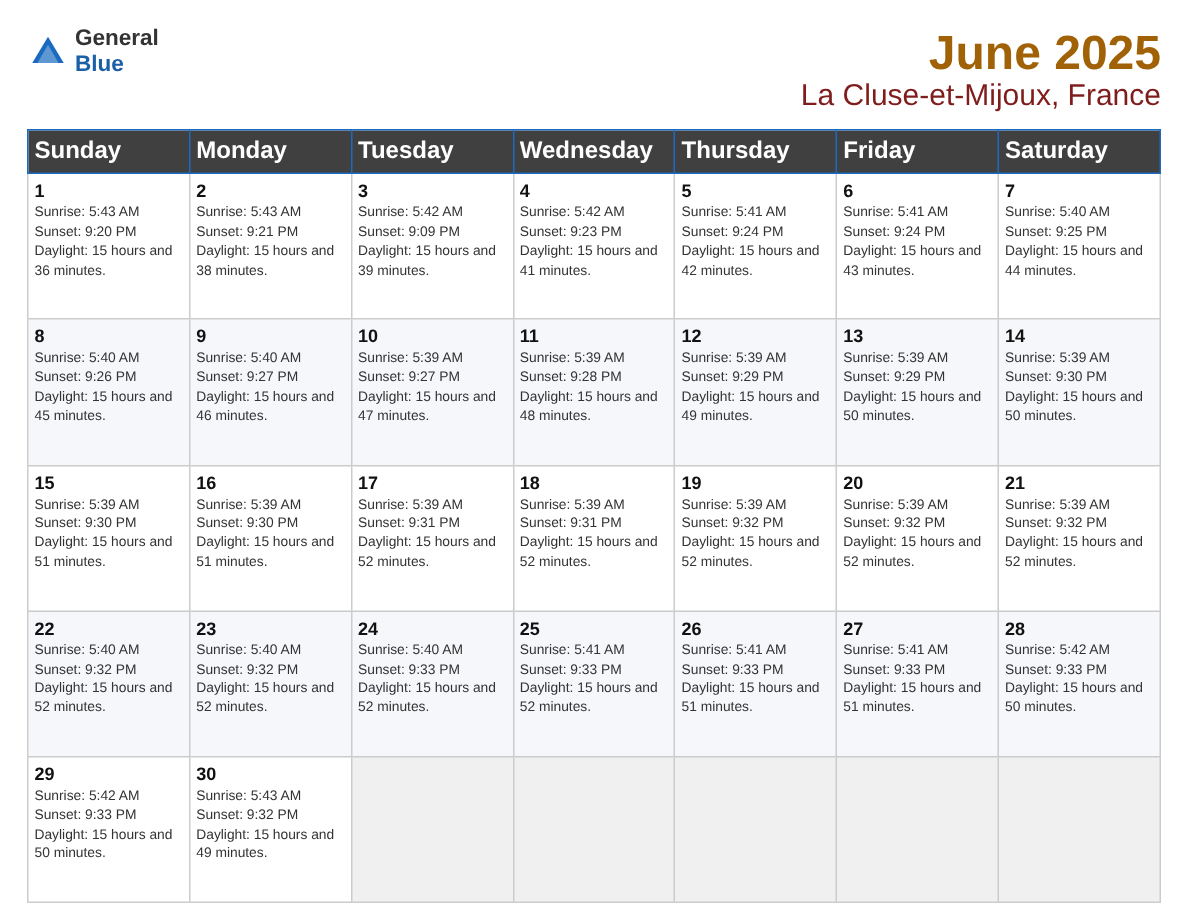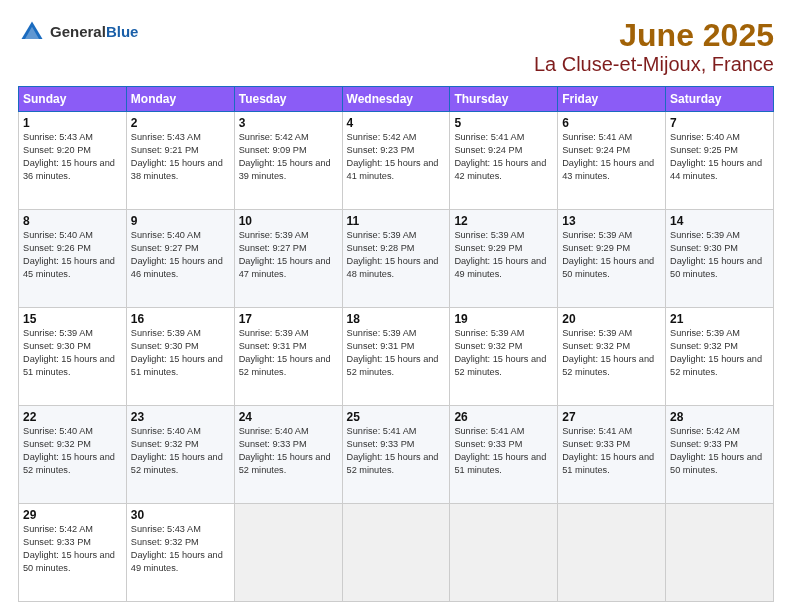--- a/index.html
+++ b/index.html
@@ -23,21 +23,21 @@
       align-items: flex-start;
       margin-bottom: 10px;
     }
     .logo {
       display: flex;
       align-items: center;
       gap: 4px;
     }
     .logo-text {
       display: flex;
-      flex-direction: row;
+      flex-direction: column;
       line-height: 1.1;
     }
     .logo-general {
       font-size: 15px;
       font-weight: bold;
       color: #333;
     }
     .logo-blue {
       font-size: 15px;
       font-weight: bold;
@@ -61,23 +61,23 @@
       color: #7f1d1d;
     }
     .calendar {
       flex: 1;
       border: 1px solid #ccc;
       border-collapse: collapse;
       width: 100%;
       table-layout: fixed;
     }
     .calendar thead tr th {
-      background-color: #8b5cf6;
+      background-color: #404040;
       color: white;
-      font-size: 12px;
+      font-size: 16px;
       font-weight: bold;
       padding: 5px 4px;
       text-align: left;
       border: 1px solid #1a6bbf;
     }
     .calendar tbody tr td {
       border: 1px solid #ccc;
       vertical-align: top;
       padding: 4px 4px 3px 4px;
       font-size: 9.5px;

